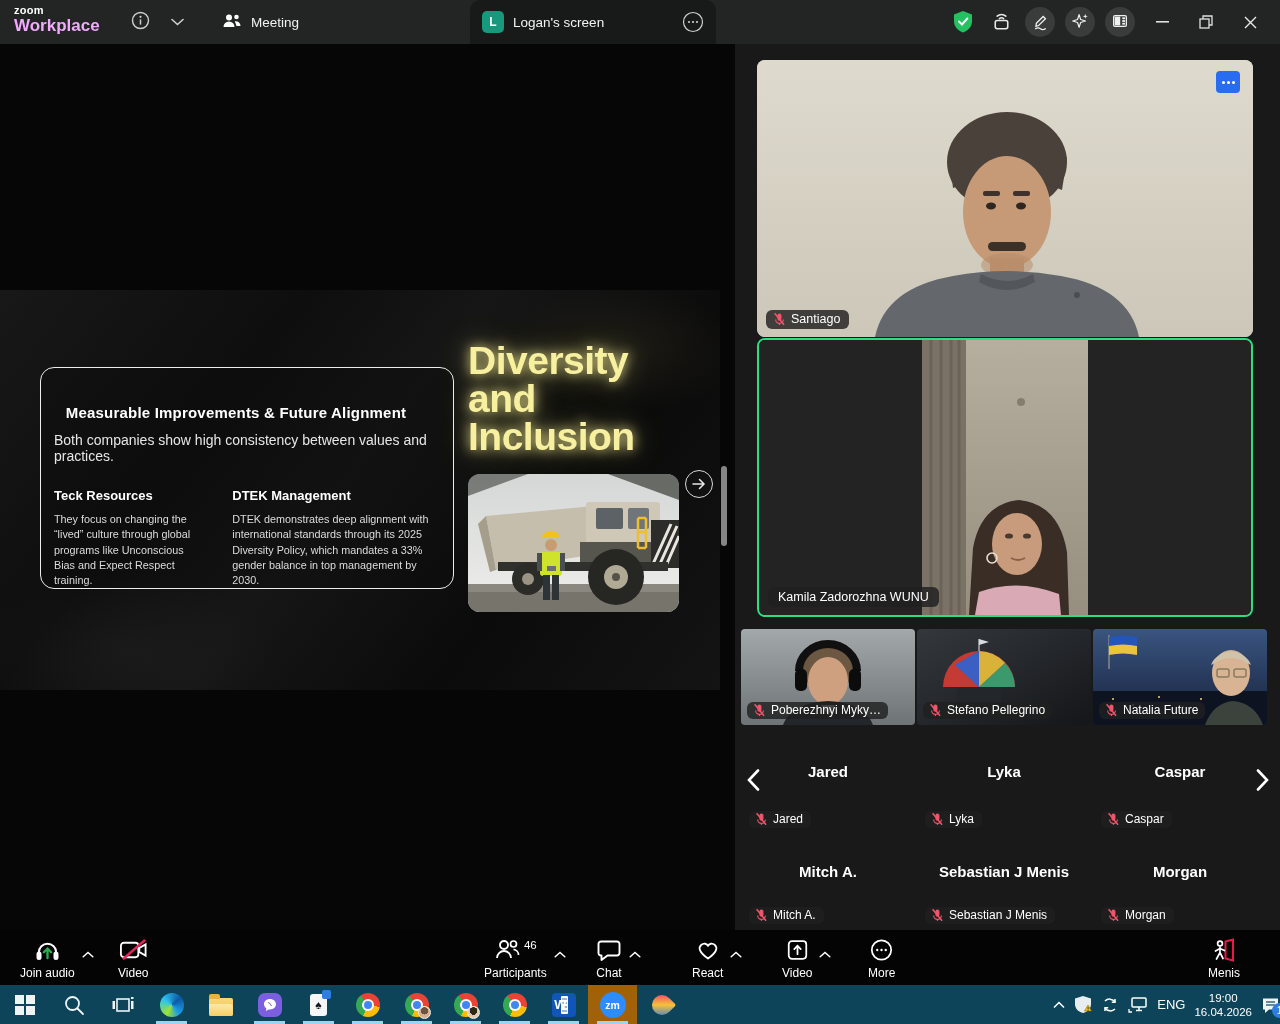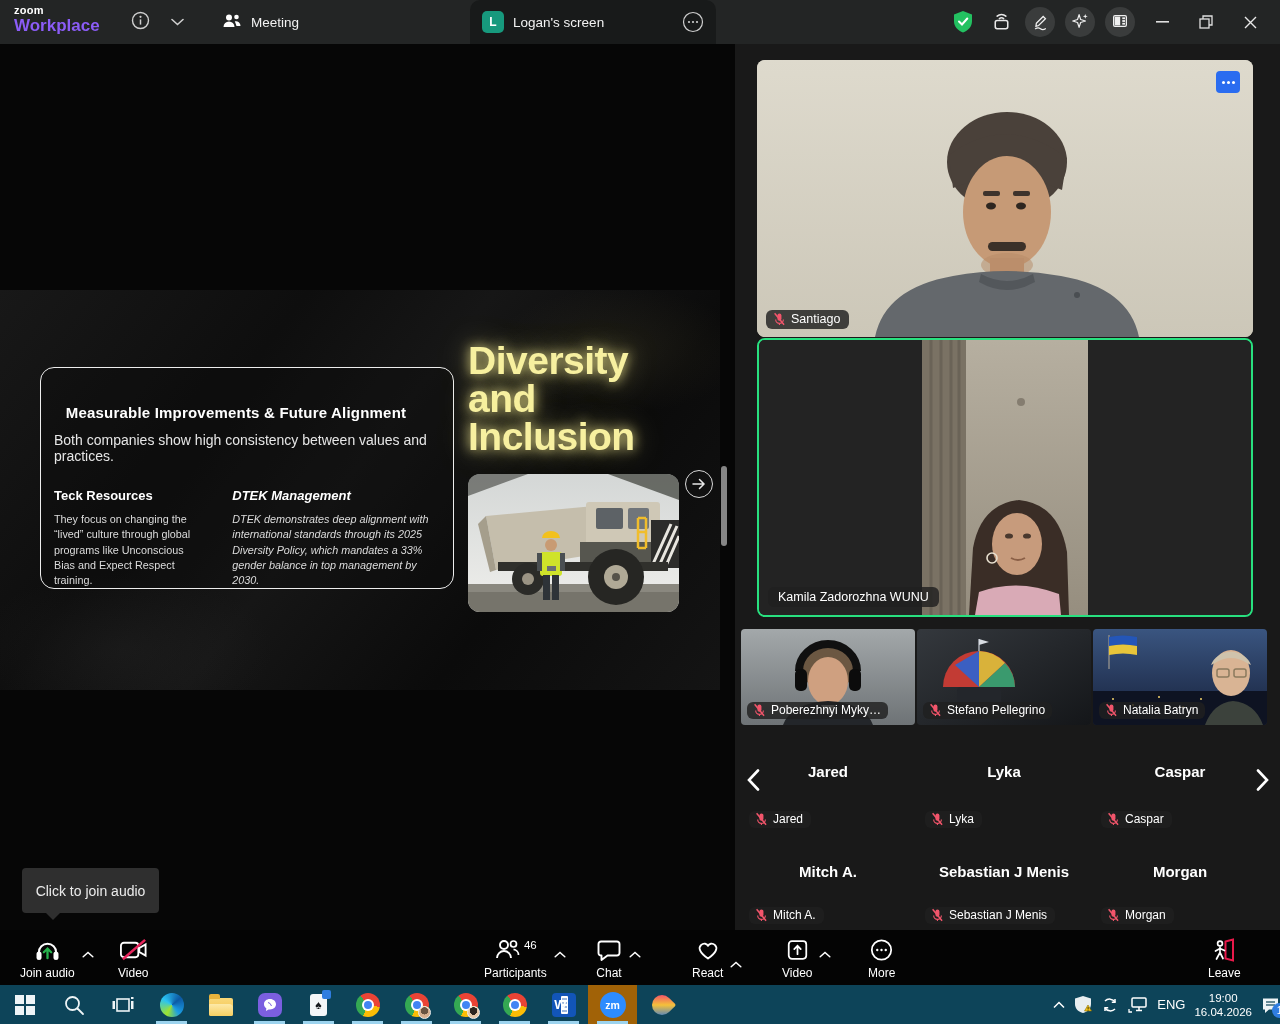--- a/index.html
+++ b/index.html
@@ -30,21 +30,21 @@
   .slide { position:absolute; left:0; top:246px; width:720px; height:400px;
            background: linear-gradient(128deg,#181818 0%,#0e0e0e 30%,#161616 48%,#0b0b0b 72%,#141414 100%); overflow:hidden; }
   .slide::before { content:""; position:absolute; inset:0;
            background: radial-gradient(ellipse 180px 90px at 620px 60px, rgba(70,65,40,.25), transparent 70%),
                        radial-gradient(ellipse 220px 110px at 120px 360px, rgba(60,60,60,.18), transparent 70%); }
   .card { position:absolute; left:40px; top:77px; width:414px; height:222px; border:1.5px solid #ededed; border-radius:14px; padding-top:36px; background:rgba(12,12,12,.35); }
   .card h2 { font-size:15px; font-weight:bold; color:#fff; text-align:center; padding:0 46px 0 24px; letter-spacing:.2px; }
   .card .sub { font-size:14px; color:#e6e6e6; padding-left:13px; margin-top:11px; }
   .cols { display:flex; padding:24px 10px 0 13px; }
   .col1 { width:142px; }
-  .col2 { width:218px; margin-left:41px;font-style:italic; }
+  .col2 { width:218px; margin-left:41px; }
   .cols h3 { font-size:13px; font-weight:bold; color:#fff; }
   .cols p { font-size:10.8px; line-height:1.42; color:#dcdcdc; margin-top:9px; }
   .headline { position:absolute; left:468px; top:52px; width:195px; font-size:39px; font-weight:bold; line-height:38px; letter-spacing:-.5px; color:#f7f0a0;
               text-shadow:0 0 12px rgba(250,240,150,.9), 0 0 28px rgba(248,236,140,.55); }
   .photo { position:absolute; left:468px; top:184px; width:211px; height:138px; border-radius:12px; overflow:hidden; }
   .next-btn { position:absolute; left:685px; top:426px; width:28px; height:28px; border-radius:50%; border:1.5px solid #d8d8d8; background:rgba(20,20,20,.4); display:flex; align-items:center; justify-content:center; cursor:pointer; }
   .vscroll { position:absolute; left:721px; top:422px; width:6px; height:80px; background:#858585; border-radius:3px; cursor:pointer; }
 
   
   .panel { position:absolute; top:44px; left:735px; width:545px; height:886px; background:#191919; }
@@ -72,21 +72,21 @@
   .tooltip::after { content:""; position:absolute; left:24px; top:100%; border:7px solid transparent; border-top-color:#2f2f2f; }
 
   
   .toolbar { position:absolute; top:930px; left:0; width:1280px; height:55px; background:#040404; }
   .tg { position:absolute; top:7px; display:flex; align-items:flex-start; }
   .tbtn { display:flex; flex-direction:column; align-items:center; gap:3px; color:#fff; font-size:12px; background:none; border:none; cursor:pointer; }
   .tbtn .irow { height:26px; display:flex; align-items:center; }
   .pcount { font-size:11.5px; margin-left:4px; margin-top:-10px; color:#fff; }
   .caret { margin-left:7px; margin-top:9px; background:none; border:none; cursor:pointer; }
   .g-join { left:20px; } .g-video { left:118px; }
-  .g-part { left:484px; } .g-chat { left:596px; } .g-react { left:692px;align-items:center; } .g-share { left:782px; } .g-more { left:868px; }
+  .g-part { left:484px; } .g-chat { left:596px; } .g-react { left:692px; } .g-share { left:782px; } .g-more { left:868px; }
   .g-leave { left:1208px; }
 
   
   .taskbar { position:absolute; top:985px; left:0; width:1280px; height:39px; background:#0d4459; display:flex; }
   .cell { position:relative; width:49px; height:39px; display:flex; align-items:center; justify-content:center; cursor:pointer; }
   .cell.open::after { content:""; position:absolute; bottom:0; left:9px; right:9px; height:3px; background:#9cd3ee; }
   .cell.activewin { background:#a16207; }
   .chrome { position:relative; width:24px; height:24px; border-radius:50%;
             background:conic-gradient(from -20deg, #ea4335 0deg 120deg, #fbbc05 120deg 225deg, #34a853 225deg 340deg, #ea4335 340deg 360deg); }
   .chrome::before { content:""; position:absolute; left:6px; top:6px; width:12px; height:12px; border-radius:50%; background:#fff; }
@@ -130,21 +130,21 @@
       <path d="M1.2 5.8 L6 1.4 L10.8 5.8" fill="none" stroke="#fff" stroke-width="1.5" stroke-linecap="round"></path>
     </symbol>
   </defs>
 </svg>
 
 <div class="screen">
 
   <header class="titlebar">
     <div class="logo">
       <span class="lt" style="color:#fff">zoom</span>
-      <span class="lb" style="color:#8b5cf6">Workplace</span>
+      <span class="lb" style="color:#f0abfc">Workplace</span>
     </div>
     <button class="tb-ic info-btn">
       <span>
         <svg width="19" height="19" viewBox="0 0 19 19">
             <circle cx="9.5" cy="9.5" r="8" fill="none" stroke="#cfcfcf" stroke-width="1.4"></circle>
             <circle cx="9.5" cy="5.8" r="1.1" fill="#cfcfcf"></circle>
             <line x1="9.5" y1="8.4" x2="9.5" y2="13.6" stroke="#cfcfcf" stroke-width="1.5"></line>
           </svg>
       </span>
     </button>
@@ -440,21 +440,21 @@
           <ellipse cx="138" cy="44" rx="19" ry="23" fill="#d9b494"></ellipse>
           <path d="M118 36 a21 19 0 0 1 40 0 l-4 -2 q-16 -10 -32 0 Z" fill="#cfc3ac"></path>
           <rect x="124" y="40" width="12" height="8" rx="2" fill="none" stroke="#8a7a5e" stroke-width="1.5"></rect>
           <rect x="141" y="40" width="12" height="8" rx="2" fill="none" stroke="#8a7a5e" stroke-width="1.5"></rect>
           <path d="M112 96 Q 120 74 140 72 Q 162 74 170 96 Z" fill="#3c423c"></path>
         </svg>
         <div class="plabel">
           <svg class="mic">
               <use href="#micoff"></use>
             </svg>
-          <span>Natalia Batryn</span>
+          <span>Natalia Future</span>
         </div>
       </div>
     </div>
 
     <button class="gal-prev">
       <svg width="13" height="22" viewBox="0 0 13 22">
           <path d="M11 1.5 L2 11 L11 20.5" fill="none" stroke="#fff" stroke-width="2.6" stroke-linecap="round"></path>
         </svg>
     </button>
     <button class="gal-next">
@@ -512,21 +512,20 @@
       <div class="nname">Morgan</div>
       <div class="plabel">
         <svg class="mic">
             <use href="#micoff"></use>
           </svg>
         <span>Morgan</span>
       </div>
     </div>
   </aside>
 
-  <div class="tooltip">Click to join audio</div>
 
   <nav class="toolbar">
 
     <div class="tg g-join">
       <button class="tbtn">
         <span class="irow">
           <svg width="27" height="26" viewBox="0 0 28 27">
             <path d="M5 16 a9 9 0 0 1 18 0" fill="none" stroke="#fff" stroke-width="2"></path>
             <rect x="2.6" y="15" width="5.2" height="9" rx="2.6" fill="#fff"></rect>
             <rect x="20.2" y="15" width="5.2" height="9" rx="2.6" fill="#fff"></rect>
@@ -632,21 +631,21 @@
 
     <div class="tg g-leave">
       <button class="tbtn">
         <span class="irow">
           <svg width="26" height="26" viewBox="0 0 26 26">
             <path d="M14.5 4.5 L22 2.5 V23.5 L14.5 21.5 Z" fill="none" stroke="#e8194a" stroke-width="2"></path>
             <circle cx="9" cy="6.5" r="2.4" fill="none" stroke="#fff" stroke-width="1.7"></circle>
             <path d="M9 10 V15.5 M9 11.5 L4.5 14 M9 11.5 L13.5 13.5 M9 15.5 L5.5 22 M9 15.5 L12 21.5" fill="none" stroke="#fff" stroke-width="1.7" stroke-linecap="round"></path>
           </svg>
         </span>
-        <span>Leave</span>
+        <span>Menis</span>
       </button>
     </div>
   </nav>
 
   <footer class="taskbar">
     <div class="cell">
       <svg width="20" height="20" viewBox="0 0 20 20">
           <rect x="0" y="0" width="9" height="9" fill="#eef4f6"></rect>
           <rect x="11" y="0" width="9" height="9" fill="#eef4f6"></rect>
           <rect x="0" y="11" width="9" height="9" fill="#eef4f6"></rect>

